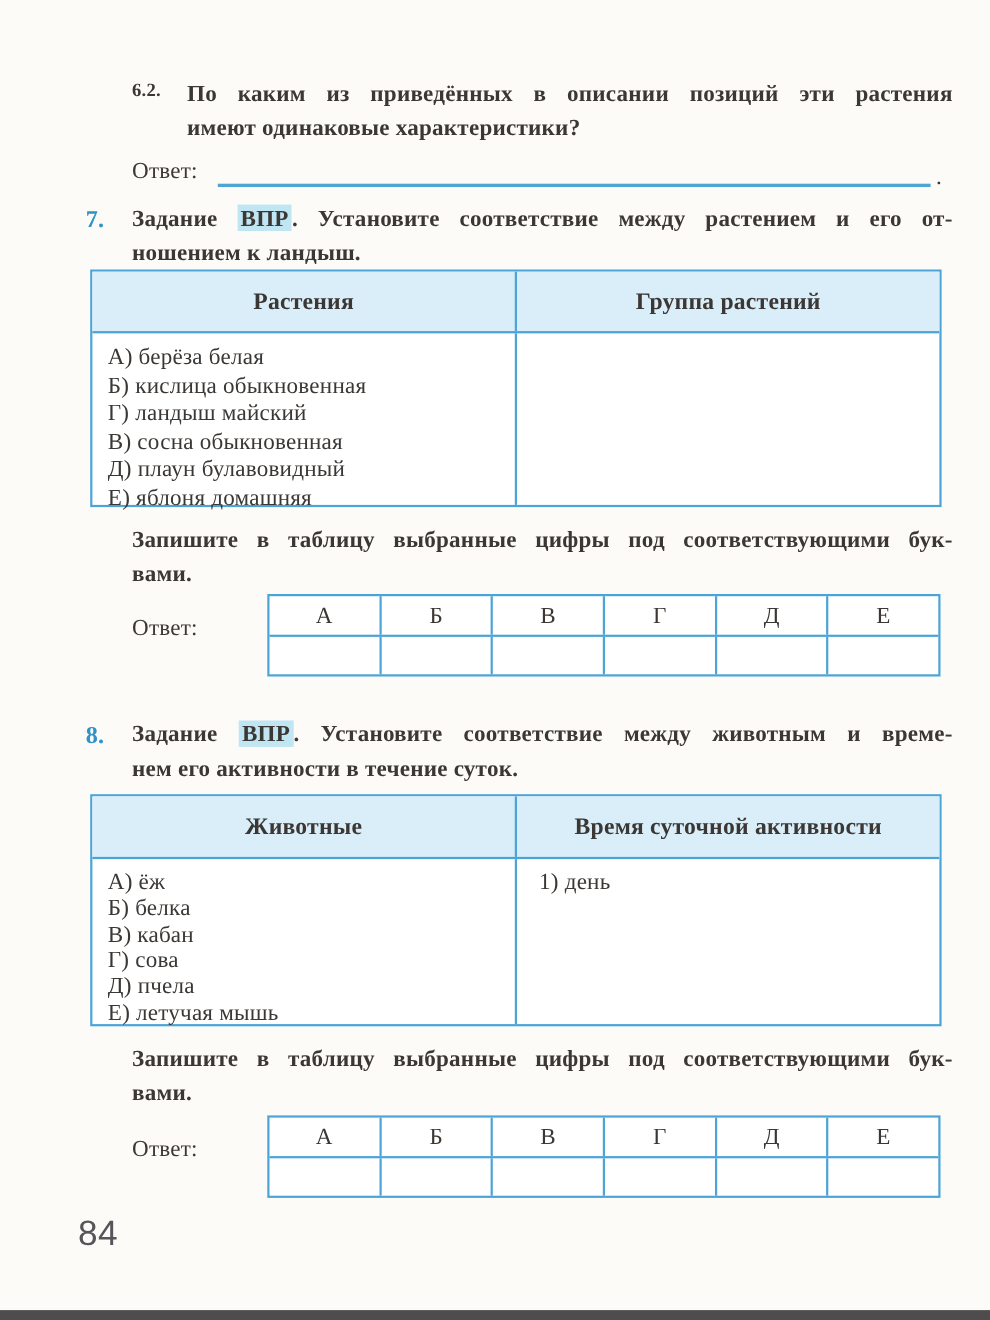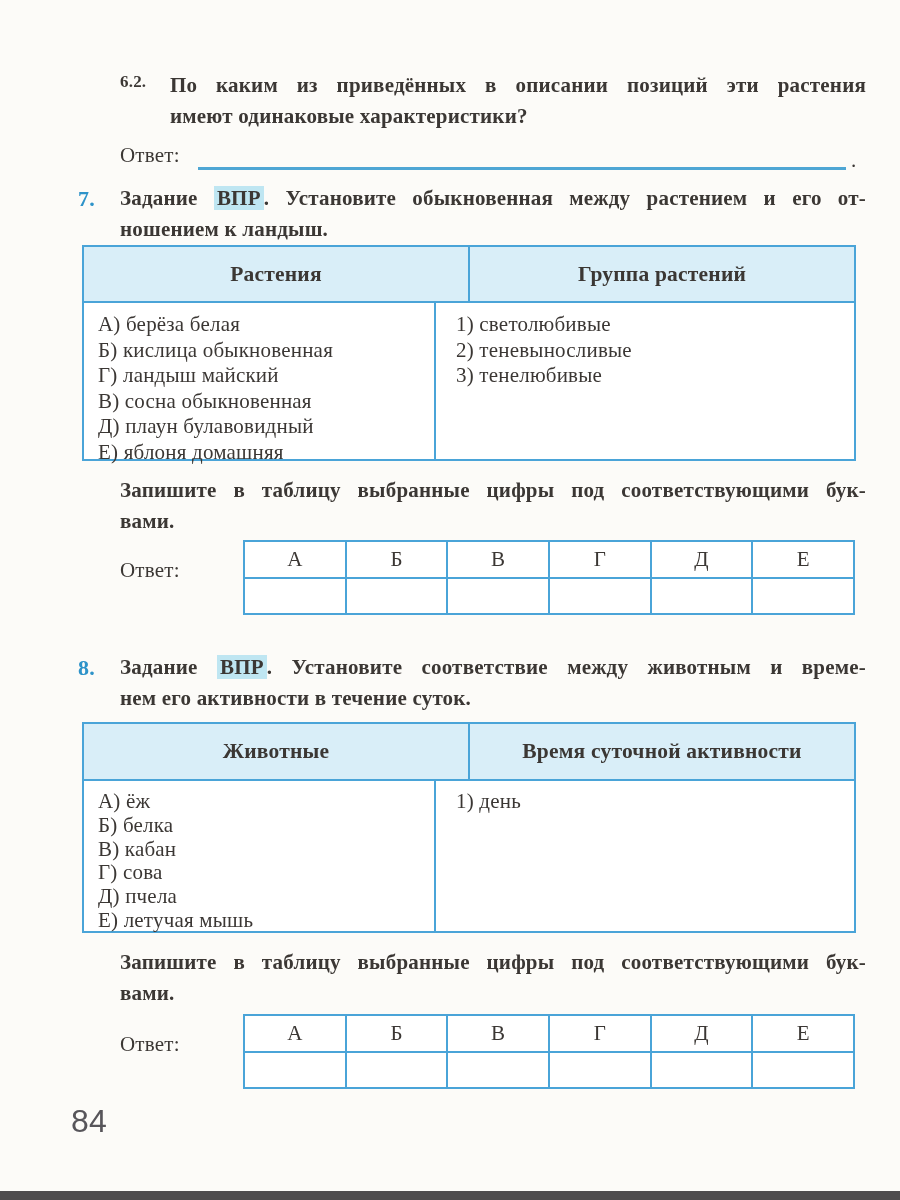--- a/index.html
+++ b/index.html
@@ -38,21 +38,21 @@
     border:2px solid var(--table-border);
     background:#fff;
     box-sizing:border-box;
   }
   .thead{display:flex;background:var(--header-bg);border-bottom:2px solid var(--table-border);}
   .hcell{display:flex;align-items:center;justify-content:center;font-weight:700;font-size:21.5px;}
   .hcell.c1{width:386px;border-right:2px solid var(--table-border);box-sizing:border-box;}
   .hcell.c2{flex:1;}
   .tbody{display:flex;}
   .bcell{box-sizing:border-box;}
-  .bcell.c1{width:352px;border-right:2px solid var(--table-border);padding:9px 0 0 14px;}
+  .bcell.c1{width:386px;border-right:2px solid var(--table-border);padding:9px 0 0 14px;}
   .bcell.c2{flex:1;padding:9px 0 0 20px;}
   .t7 .thead{height:54px;}
   .t7 .tbody{height:156px;}
   .t7 .li{line-height:25.5px;}
   .t8 .thead{height:55px;}
   .t8 .tbody{height:150px;}
   .t8 .li{line-height:23.8px;}
   
   .agrid{
     left:243px;width:612px;
@@ -83,41 +83,36 @@
 
   <div class="abs bold-label" style="left:120px;top:72px;">6.2.</div>
   <div class="abs qstat jline" style="left:170px;top:73px;width:696px;">По каким из приведённых в описании позиций эти растения</div>
   <div class="abs qstat" style="left:170px;top:104px;">имеют одинаковые характеристики?</div>
 
   <div class="abs" style="left:120px;top:143px;">Ответ:</div>
   <div class="abs ansline" style="left:198px;top:167px;width:648px;"></div>
   <div class="abs" style="left:851px;top:148px;">.</div>
 
   <div class="abs qnum" style="left:78px;top:186px;">7.</div>
-  <div class="abs qstat jline" style="left:120px;top:186px;width:746px;"><span>Задание </span><span class="hl">ВПР</span><span>. Установите обыкновенная между растением и его от-</span></div>
+  <div class="abs qstat jline" style="left:120px;top:186px;width:746px;"><span>Задание </span><span class="hl">ВПР</span><span>. Установите соответствие между растением и его от-</span></div>
   <div class="abs qstat" style="left:120px;top:217px;">ношением к ландыш.</div>
 
   <div class="abs qtable t7" style="top:245px;">
     <div class="thead">
       <div class="hcell c1">Растения</div>
       <div class="hcell c2">Группа растений</div>
     </div>
     <div class="tbody">
       <div class="bcell c1">
         <div class="li">А) берёза белая</div>
         <div class="li">Б) кислица обыкновенная</div>
         <div class="li">Г) ландыш майский</div>
         <div class="li">В) сосна обыкновенная</div>
         <div class="li">Д) плаун булавовидный</div>
         <div class="li">Е) яблоня домашняя</div>
-      </div>
-      <div class="bcell c2">
-        <div class="li">1) светолюбивые</div>
-        <div class="li">2) теневыносливые</div>
-        <div class="li">3) тенелюбивые</div>
       </div>
     </div>
   </div>
 
   <div class="abs qstat jline" style="left:120px;top:478px;width:746px;">Запишите в таблицу выбранные цифры под соответствующими бук-</div>
   <div class="abs qstat" style="left:120px;top:509px;">вами.</div>
 
   <div class="abs" style="left:120px;top:558px;">Ответ:</div>
   <div class="abs agrid" style="top:540px;">
     <div class="arow head">

